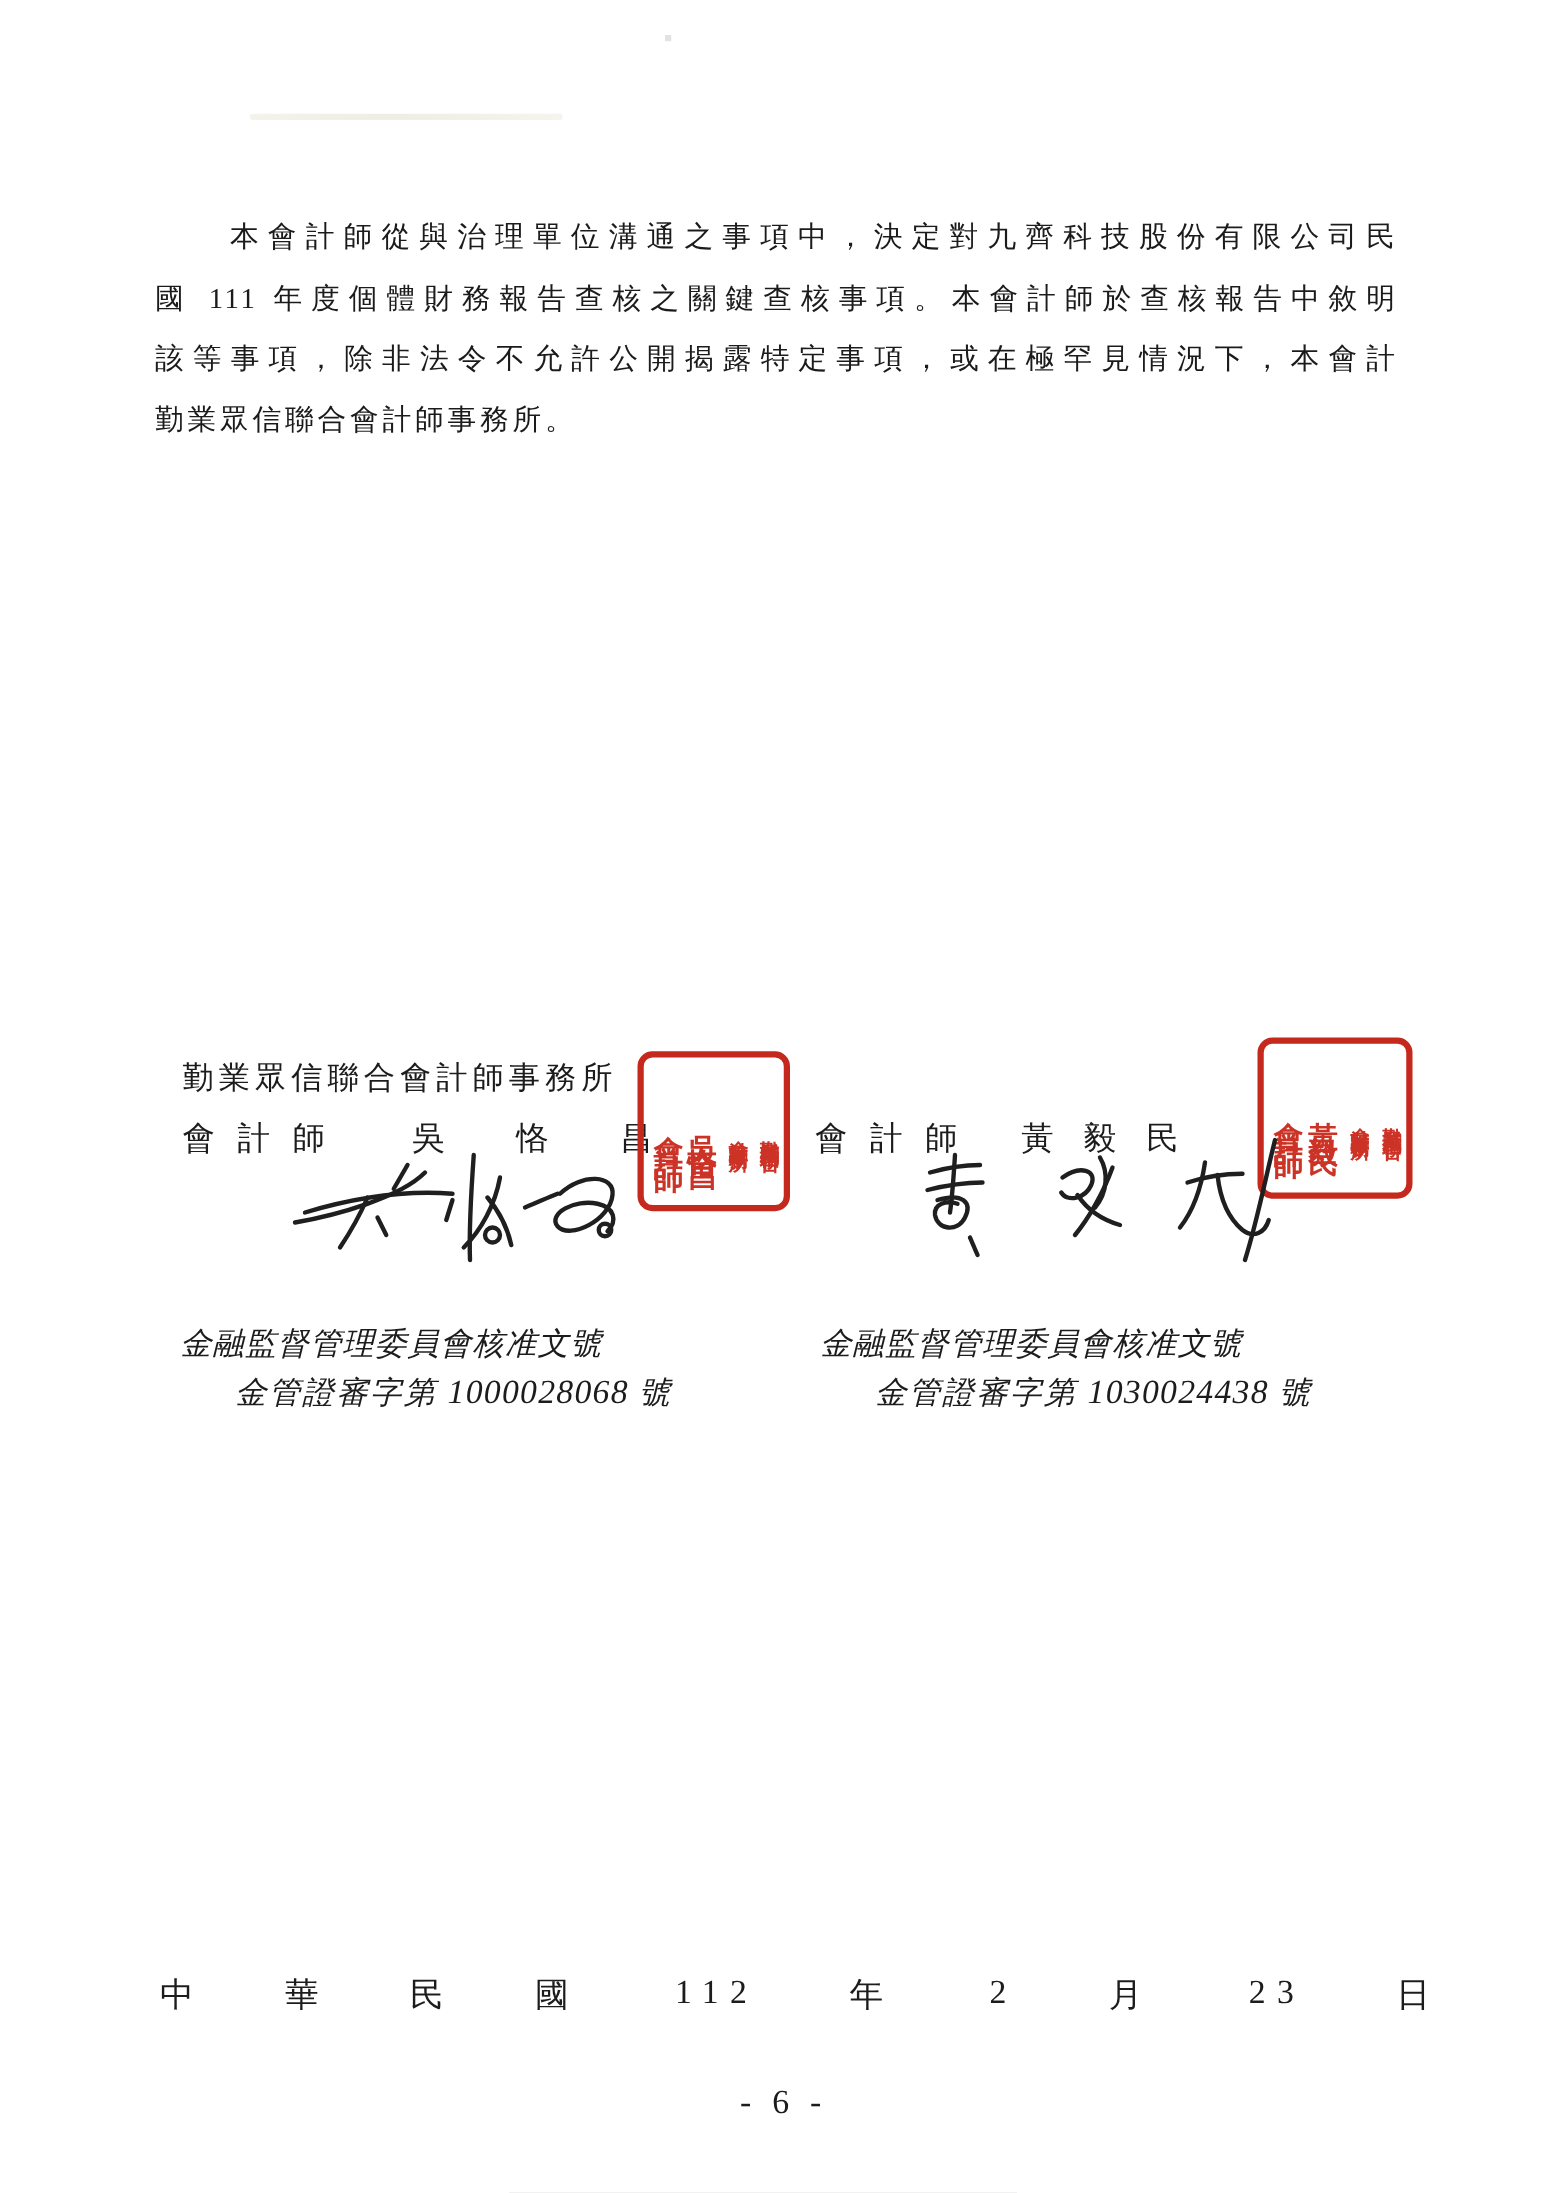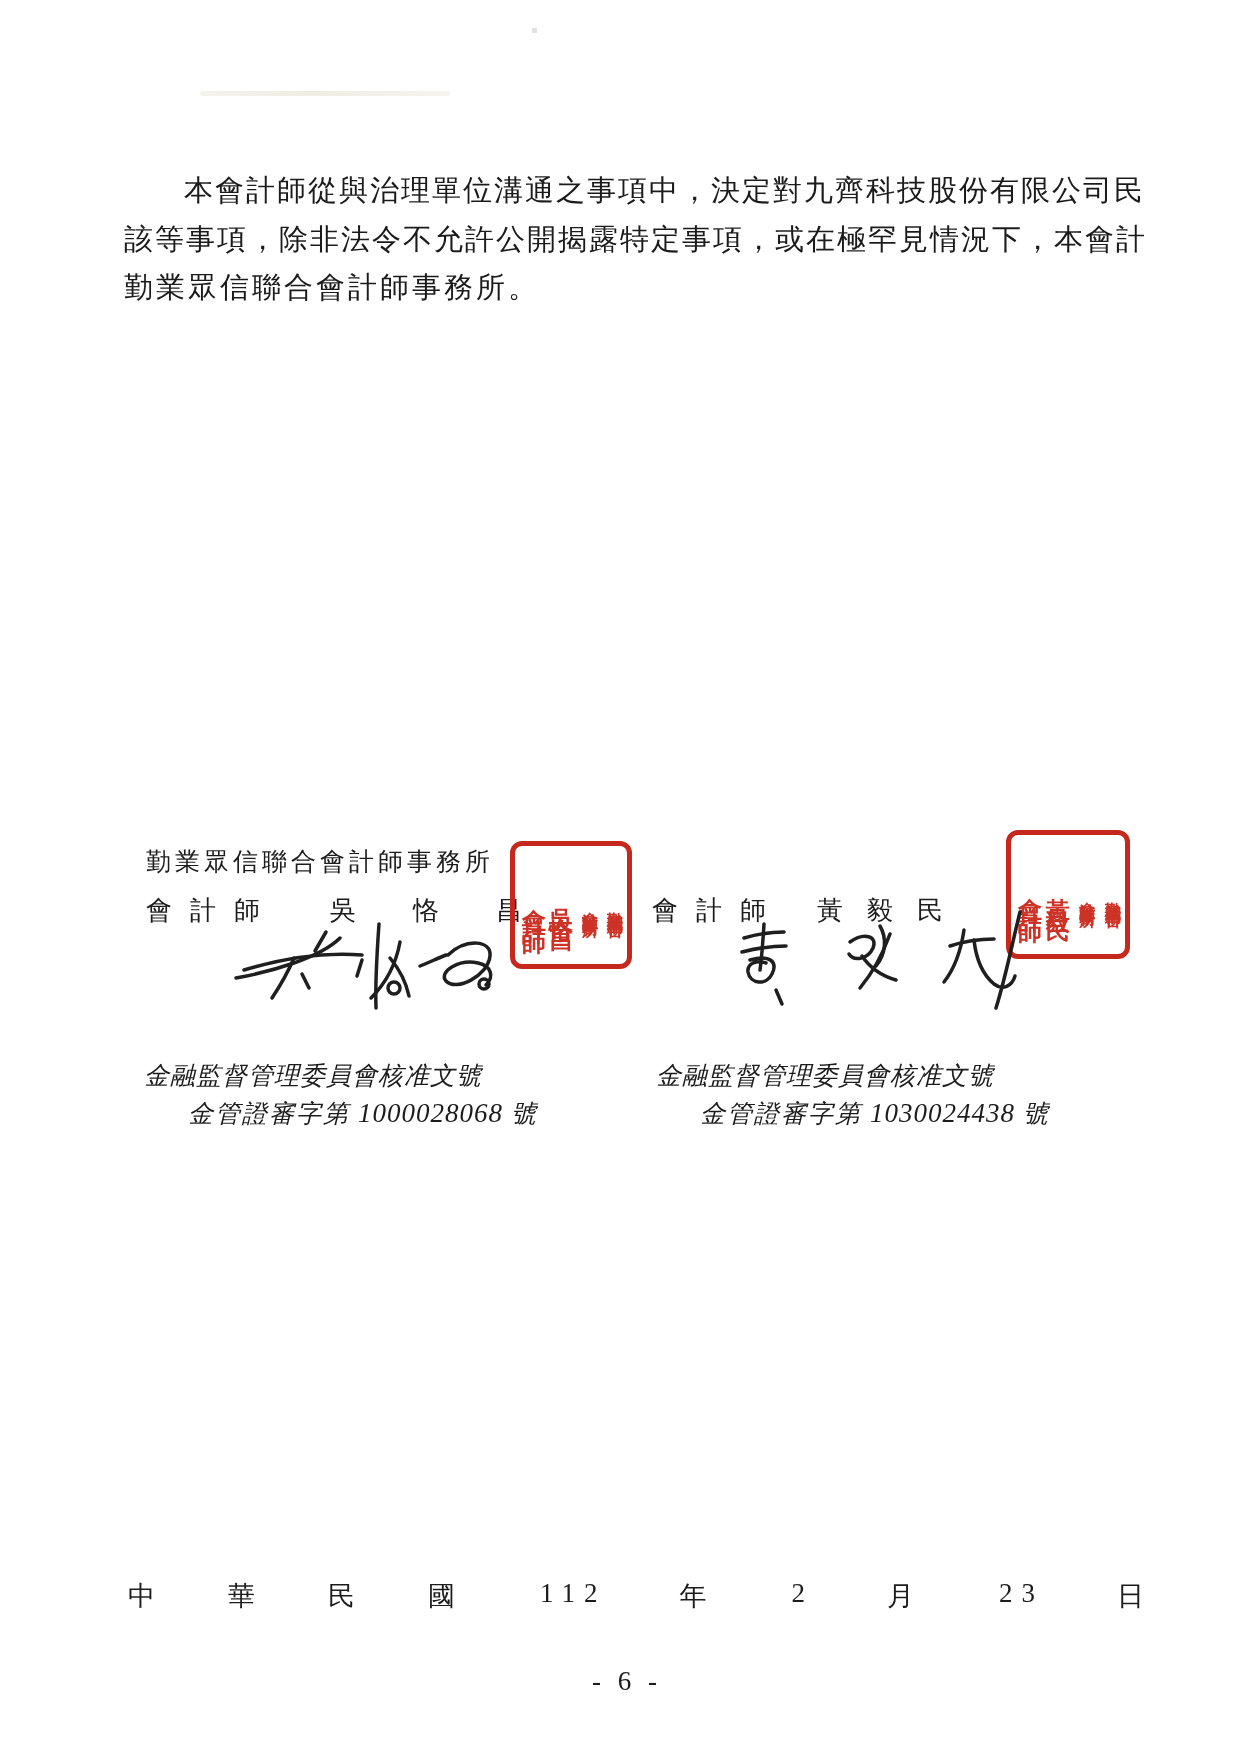--- a/index.html
+++ b/index.html
@@ -9,21 +9,21 @@
     background:#ffffff; overflow:hidden;
     font-family:"Liberation Serif","DejaVu Serif",serif;
     color:#1c1c1c;
   }
   
   .scan-dot { position:absolute; left:532px; top:28px; width:5px; height:5px; background:#c9ccc9; opacity:.55; }
   .scan-smudge { position:absolute; left:200px; top:91px; width:250px; height:5px;
     background:linear-gradient(90deg, #f1f0e8, #ecebe0 45%, #f3f2ea); opacity:.85; border-radius:2px; }
 
   
-  .paragraph { position:absolute; left:124px; top:166px; width:994px; font-size:29px; color:#1b1b1b; }
+  .paragraph { position:absolute; left:124px; top:166px; width:994px; font-size:23px; color:#1b1b1b; }
   .paragraph .pline {
     height:48.5px; line-height:48.5px; letter-spacing:2px;
     text-align:justify; text-align-last:justify; white-space:nowrap;
   }
   .paragraph .pline.first { text-indent:60px; }
   .paragraph .pline.last { text-align-last:left; letter-spacing:3px; }
 
   
   .firm-name { position:absolute; left:146px; top:845px; font-size:25px; letter-spacing:4px; white-space:nowrap;text-align:right; }
   .signer-row { position:absolute; top:893px; display:flex; align-items:flex-start; white-space:nowrap; font-size:26px; }
@@ -75,20 +75,21 @@
 </head>
 <body>
 
 <div class="page">
 
   <div class="scan-dot"></div>
   <div class="scan-smudge"></div>
 
   <div class="paragraph">
     <div class="pline first">本會計師從與治理單位溝通之事項中，決定對九齊科技股份有限公司民</div>
+    <div class="pline">國 111 年度個體財務報告查核之關鍵查核事項。本會計師於查核報告中敘明</div>
     <div class="pline">該等事項，除非法令不允許公開揭露特定事項，或在極罕見情況下，本會計</div>
     <div class="pline last">勤業眾信聯合會計師事務所。</div>
   </div>
 
   <div class="firm-name">勤業眾信聯合會計師事務所</div>
 
   <div class="signer-row left-block">
     <span class="acct-title">會計師</span>
     <span class="acct-name-left">吳恪昌</span>
   </div>

